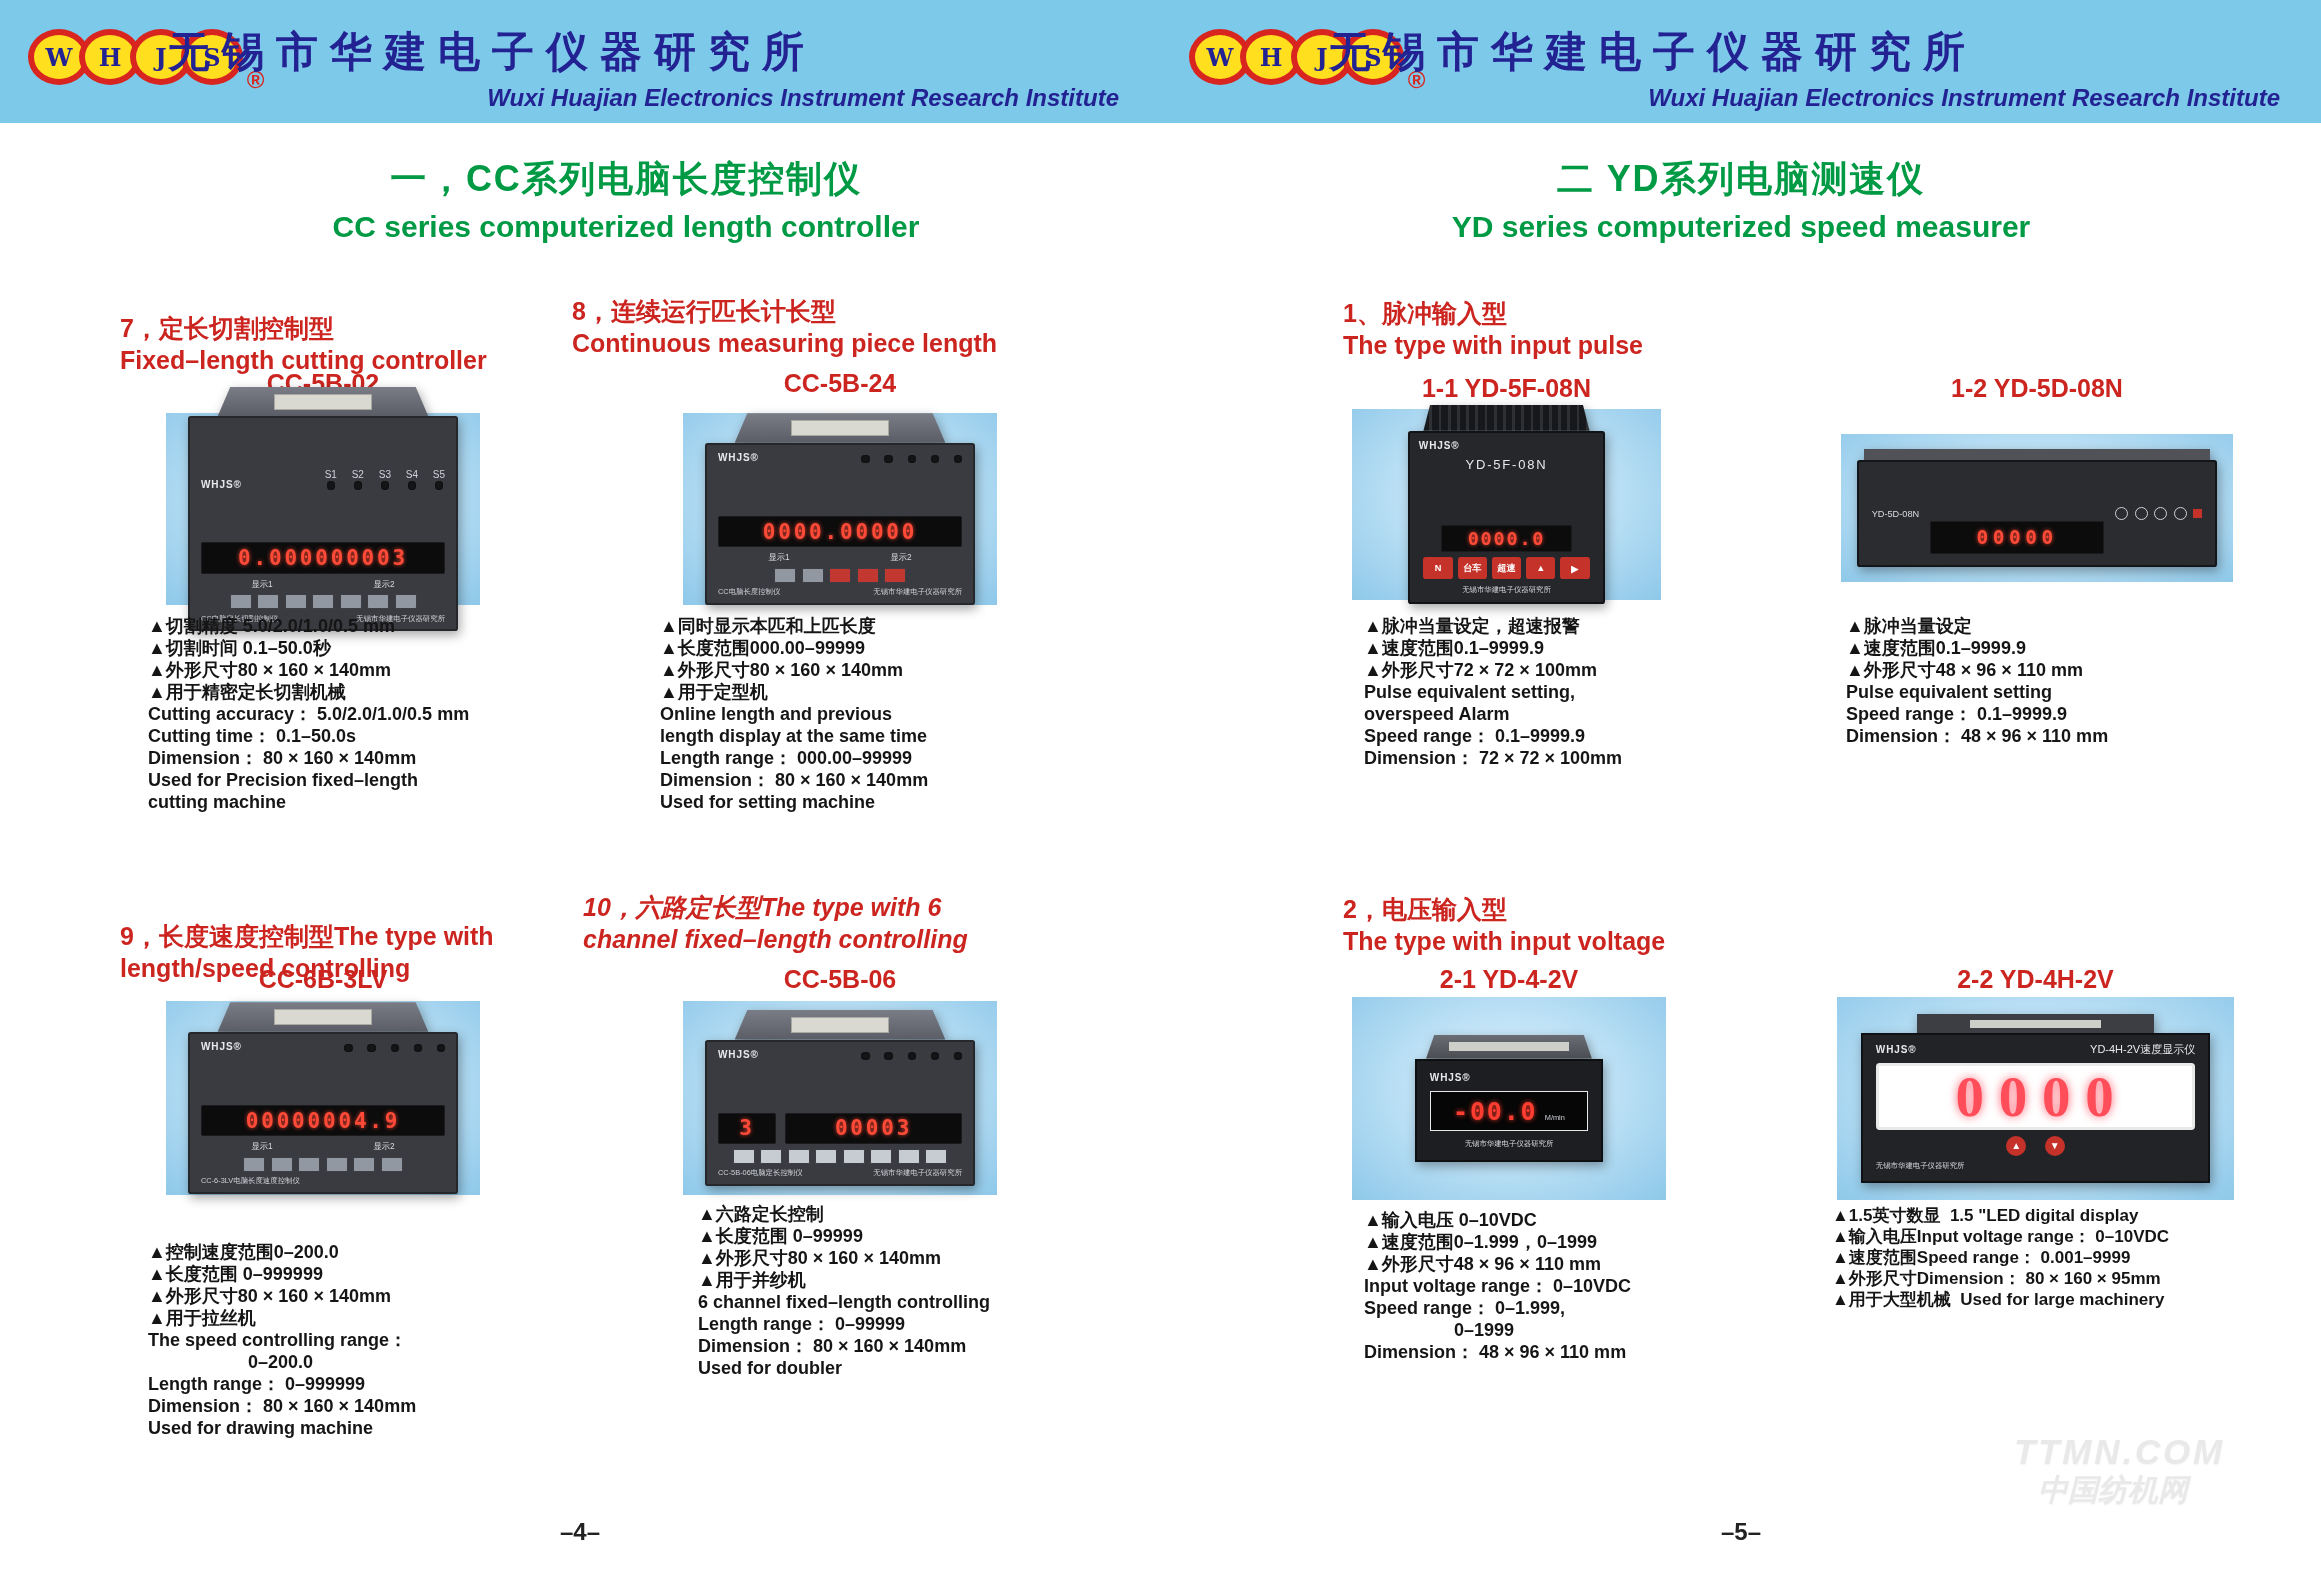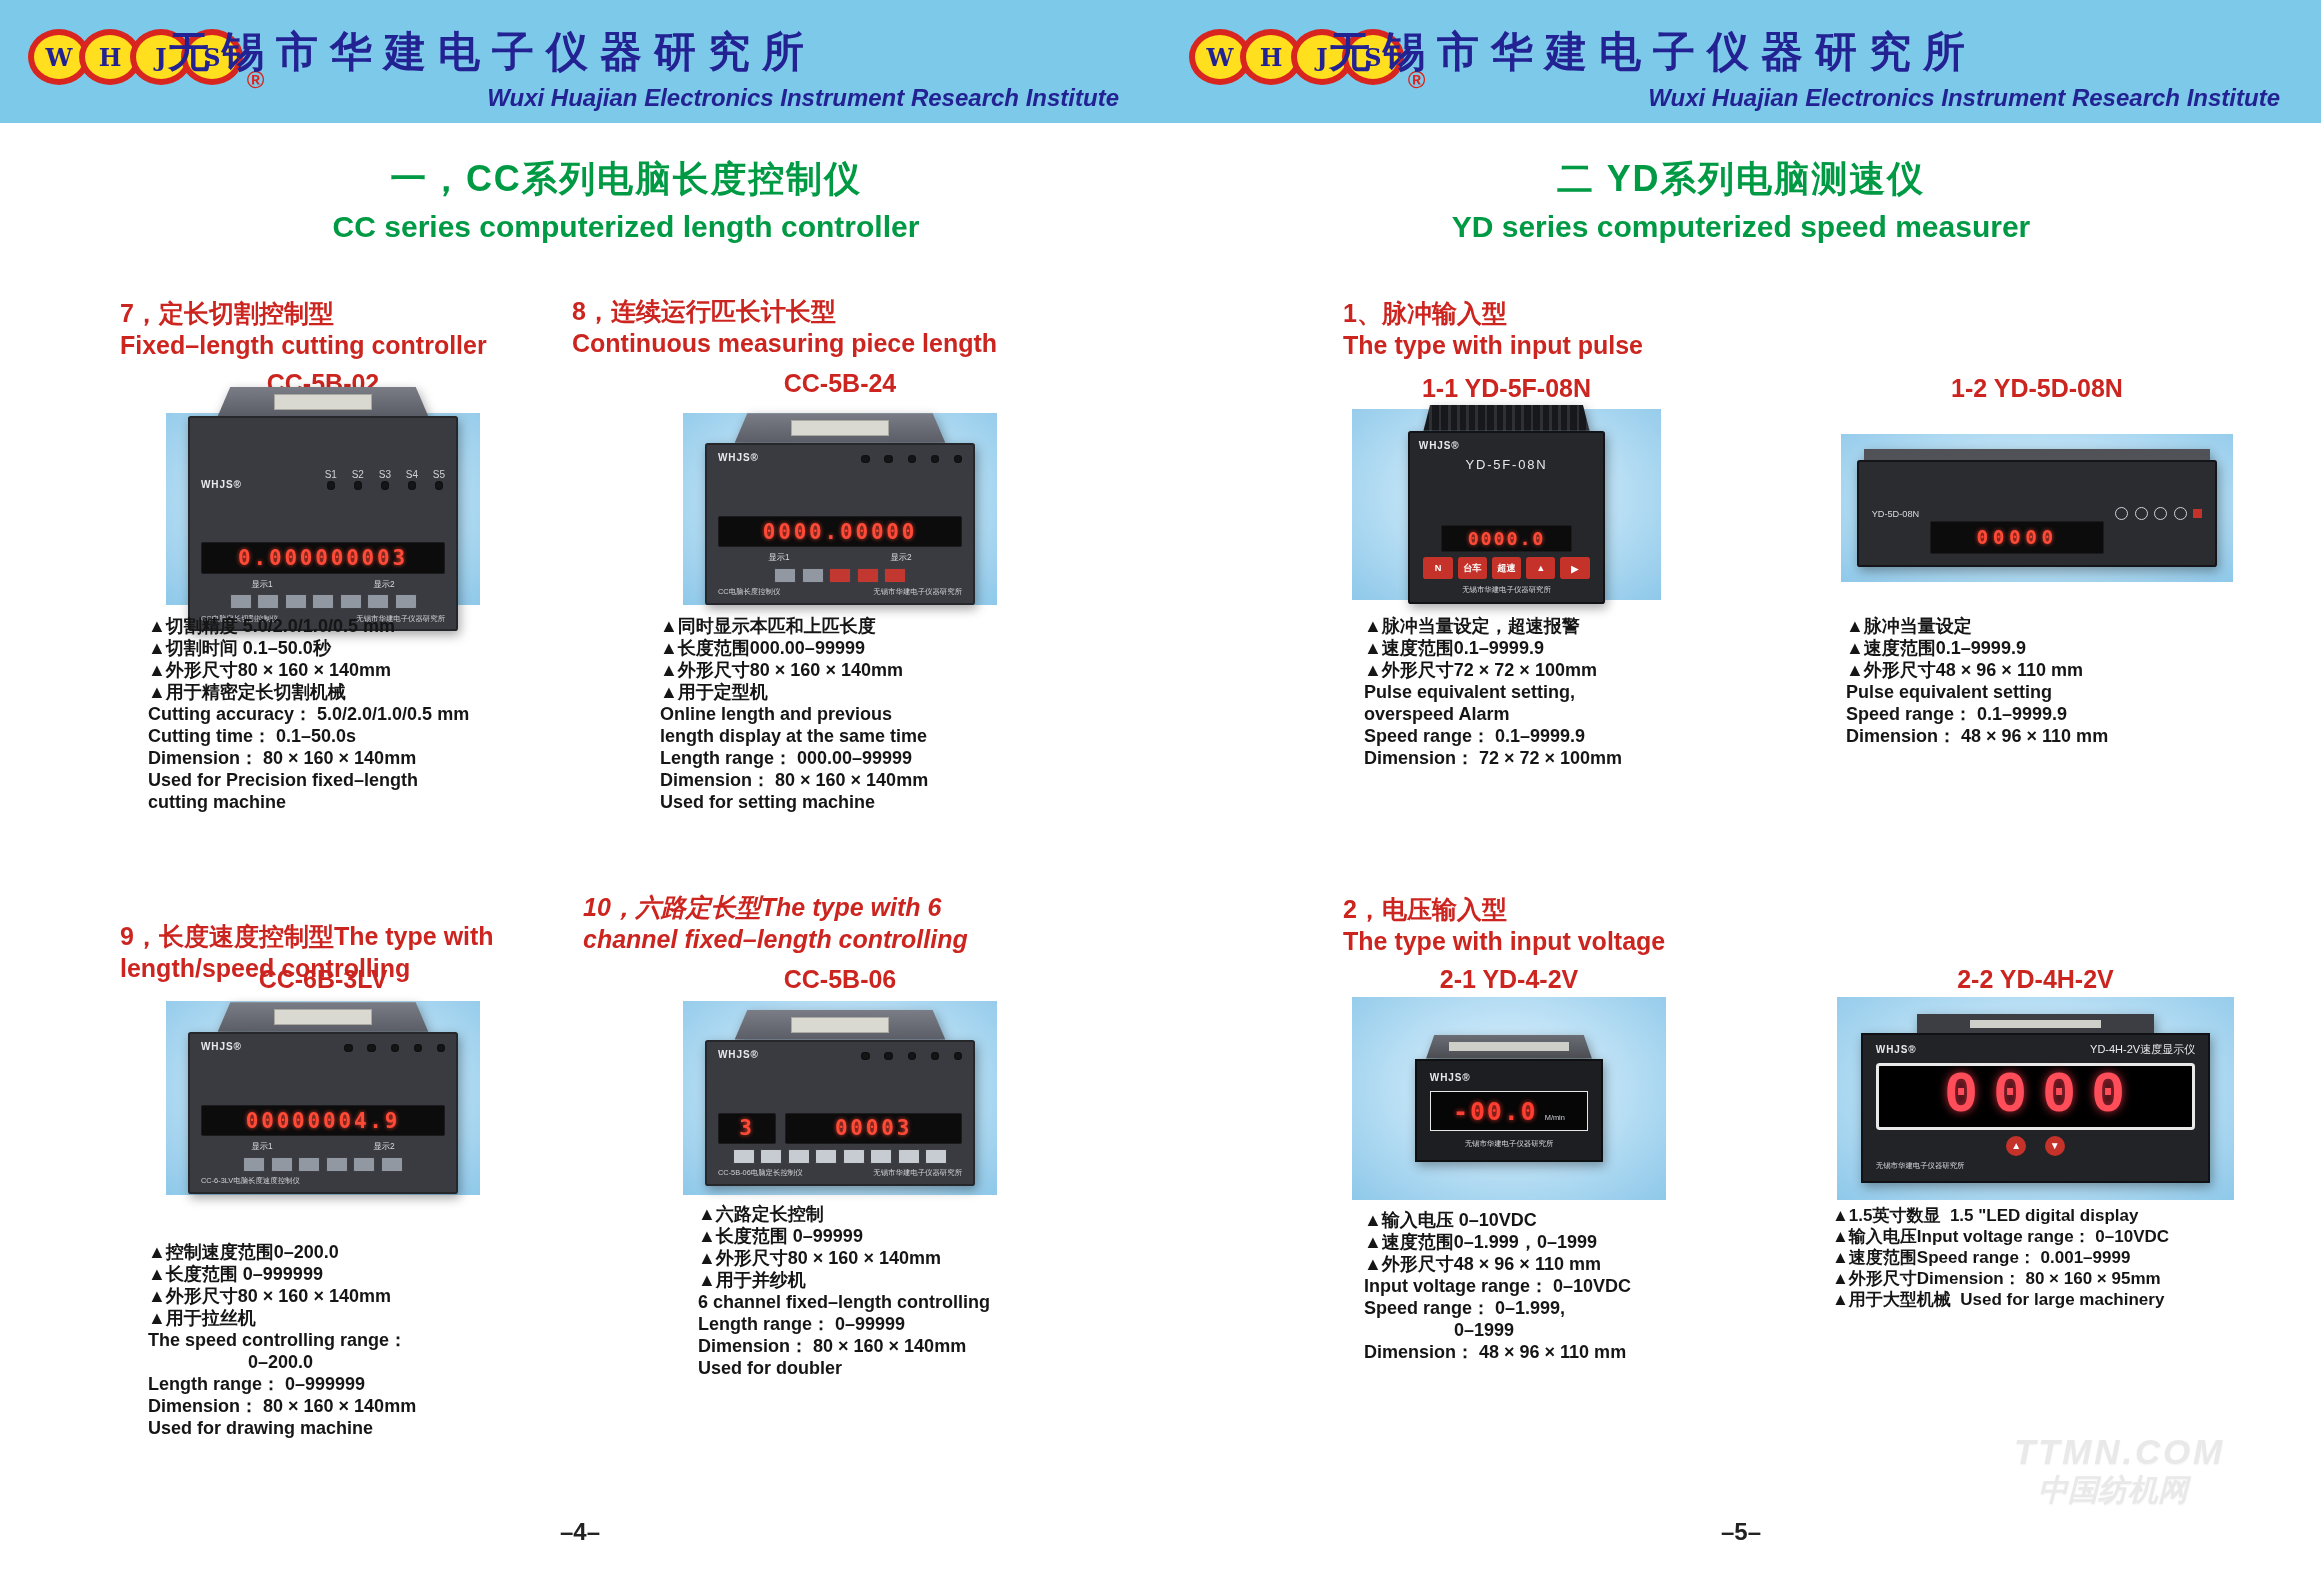--- a/index.html
+++ b/index.html
@@ -101,22 +101,22 @@
   .yd4-cap { color:#d6d9de; font-size:7.4px; text-align:center; }
 
   
   .dev-ydh { width:88%; display:flex; flex-direction:column; filter:drop-shadow(2.8px 4.6px 5.5px rgba(0,0,0,.35)); }
   .ydh-top { height:18.5px; width:68%; margin:0 auto; background:#3c3e43; display:flex; align-items:center; justify-content:center; }
   .ydh-sticker { width:55%; height:8.3px; background:#cfcfc9; }
   .ydh-body { background:#222327; border:2.8px solid #101114; padding:7.4px 13px 9.2px; display:flex;
               flex-direction:column; gap:5.5px; }
   .ydh-row { display:flex; justify-content:space-between; align-items:center; }
   .ydh-model { color:#e8e9ec; font-size:11px; }
-  .ydh-led { background:#000000; border:3.7px solid #e9e9e9; border-radius:3.7px; color:#ff4d5a;
-             font-family:Liberation Mono, monospace; font-weight:bold; font-size:57px; line-height:1.08;
+  .ydh-led { background:#ffffff; border:3.7px solid #e9e9e9; border-radius:3.7px; color:#ff4d5a;
+             font-family:Liberation Serif, serif; font-weight:bold; font-size:57px; line-height:1.08;
              letter-spacing:14.8px; text-align:center; padding-left:13px;
              text-shadow:0 0 9.2px rgba(255,60,80,.8); }
   .ydh-btns { display:flex; justify-content:center; gap:18.5px; }
   .ydh-rbtn { width:20px; height:20px; border-radius:50%; background:#c5322a; color:#fff; font-size:10px;
               display:flex; align-items:center; justify-content:center; }
   .ydh-cap { color:#d6d9de; font-size:7.4px; }
 
   
   .page-num { position:absolute; width:1160px; text-align:center; font-size:24px; font-weight:bold; color:#222; }
   .watermark { position:absolute; left:2014px; top:1432px; color:#e9e9e9; font-weight:bold; font-style:italic;
@@ -158,21 +158,21 @@
         <div class="inst-en">Wuxi Huajian Electronics Instrument Research Institute</div>
       </div>
     </div>
   </div>
 
   <div class="page-title" style="left:0; top:155px;padding-left:46px;">
     <div class="pt-cn">一，CC系列电脑长度控制仪</div>
     <div class="pt-en">CC series computerized length controller</div>
   </div>
 
-  <div class="prod-heading" style="left:120px; top:297px; width:434px;">7，定长切割控制型
+  <div class="prod-heading" style="left:120px; top:312px; width:434px;">7，定长切割控制型
 Fixed–length cutting controller</div>
   <div class="prod-model" style="left:166px; top:369px; width:314px;">CC-5B-02</div>
   <div class="photo" style="left:166px; top:413px; width:314px; height:192px;">
     <div class="dev-cc">
       <div class="cc-top">
           <div class="cc-sticker"></div>
         </div>
       <div class="cc-body">
         <div class="cc-row1">
           <span class="dev-logo">WHJS®</span>

